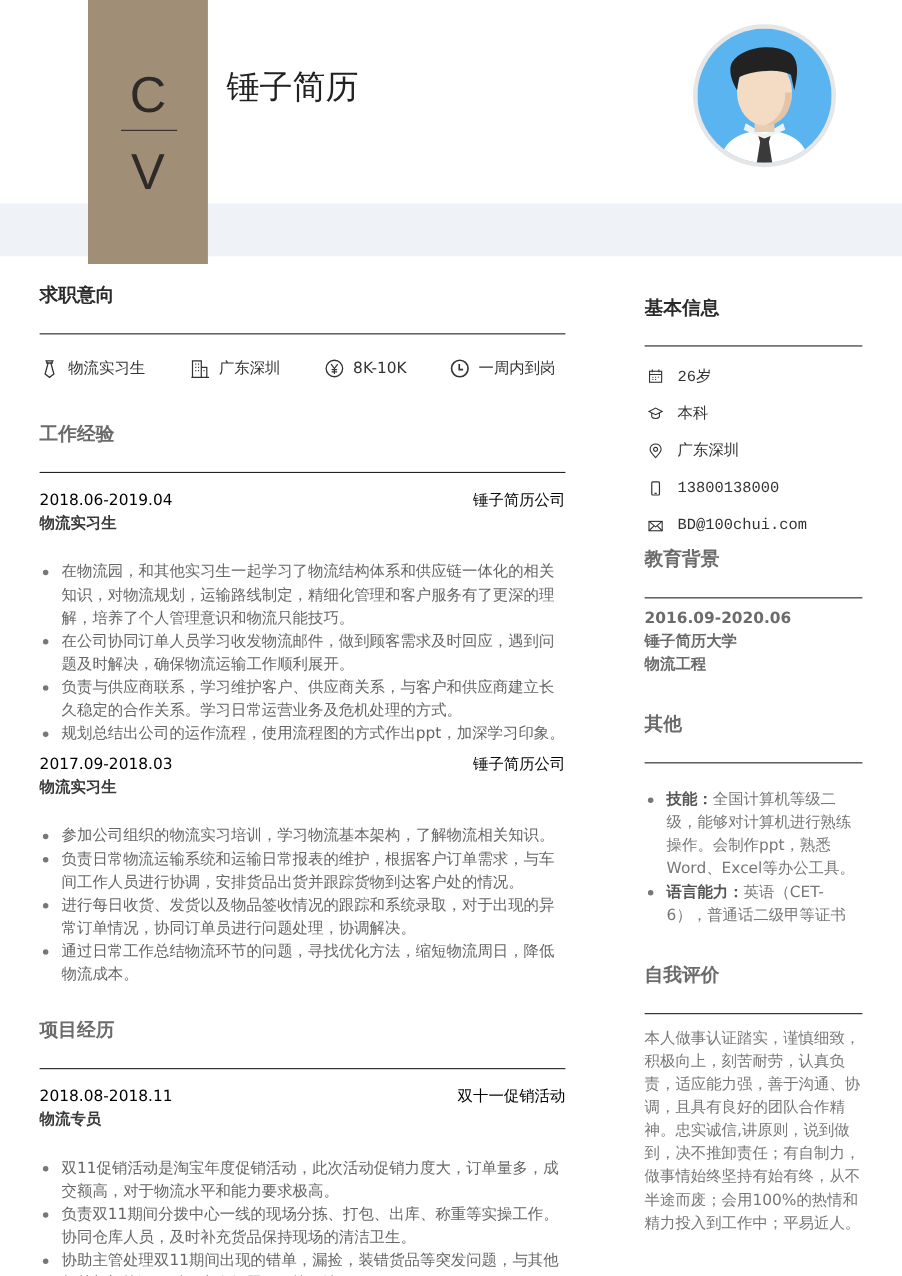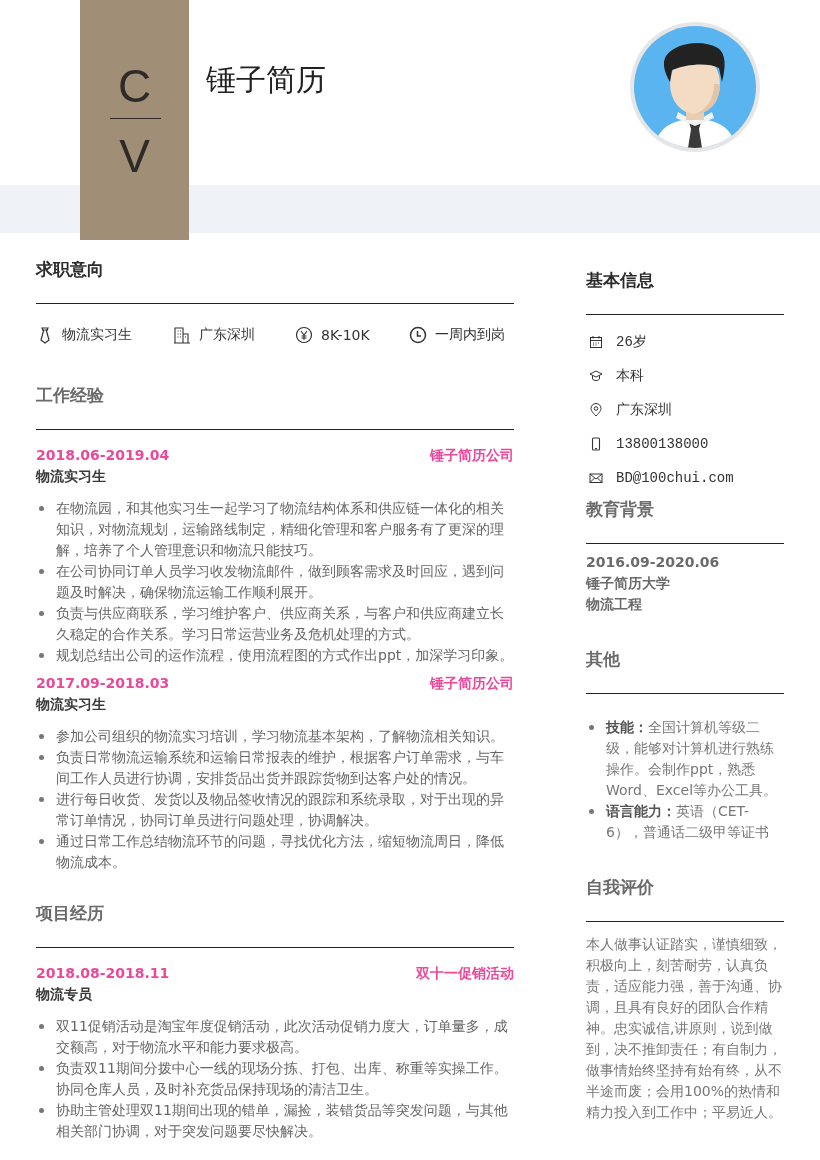--- a/index.html
+++ b/index.html
@@ -22,23 +22,23 @@
   .sec-h { font-size: 17px; font-weight: bold; line-height: 28px; padding-bottom: 20px; border-bottom: 1px solid #222; }
   .sec-h.dark { color: #2b2b2b; }
   .sec-h.gray { color: #6b6b6b; }
 
   .intent { display: flex; align-items: center; margin-top: 19px; height: 24px; font-size: 14px; color: #333; }
   .intent-item { display: flex; align-items: center; }
   .intent-item svg { width: 18px; height: 18px; margin-right: 8px; }
   .i1 { width: 137px; } .i2 { width: 122px; } .i3 { width: 114px; }
 
   .mt-sec { margin-top: 34px; }
-  .entry-head { display: flex; justify-content: space-between; font-size: 14px; font-weight: bold; color: #ec4899; margin-top: 14px; line-height: 22px; align-items: flex-end; }
+  .entry-head { display: flex; justify-content: space-between; font-size: 14px; font-weight: normal; color: #000000; margin-top: 14px; line-height: 22px; align-items: flex-end; }
   .entry-role { font-size: 14px; font-weight: bold; color: #3a3a3a; line-height: 20px; }
-  ul.bullets { list-style: none; margin-top: 12px; }
+  ul.bullets { list-style: none; margin-top: 24px; }
   ul.bullets li { position: relative; padding-left: 20px; font-size: 14px; color: #666; line-height: 21px; }
   ul.bullets li::before { content: ""; position: absolute; left: 3px; top: 8px; width: 5px; height: 5px; border-radius: 50%; background: #777; }
 
   .info-list { margin-top: 10px; }
   .info-row { display: flex; align-items: center; height: 34px; font-size: 14px; color: #333; font-family: Liberation Mono, monospace; }
   .info-row svg { width: 14px; height: 14px; margin-left: 3px; margin-right: 13px; }
 
   .edu { margin-top: 8px; font-size: 14px; font-weight: bold; color: #6b6b6b; line-height: 21px; }
   .other ul.bullets li { color: #777; }
   .other ul.bullets li b { color: #555; }

